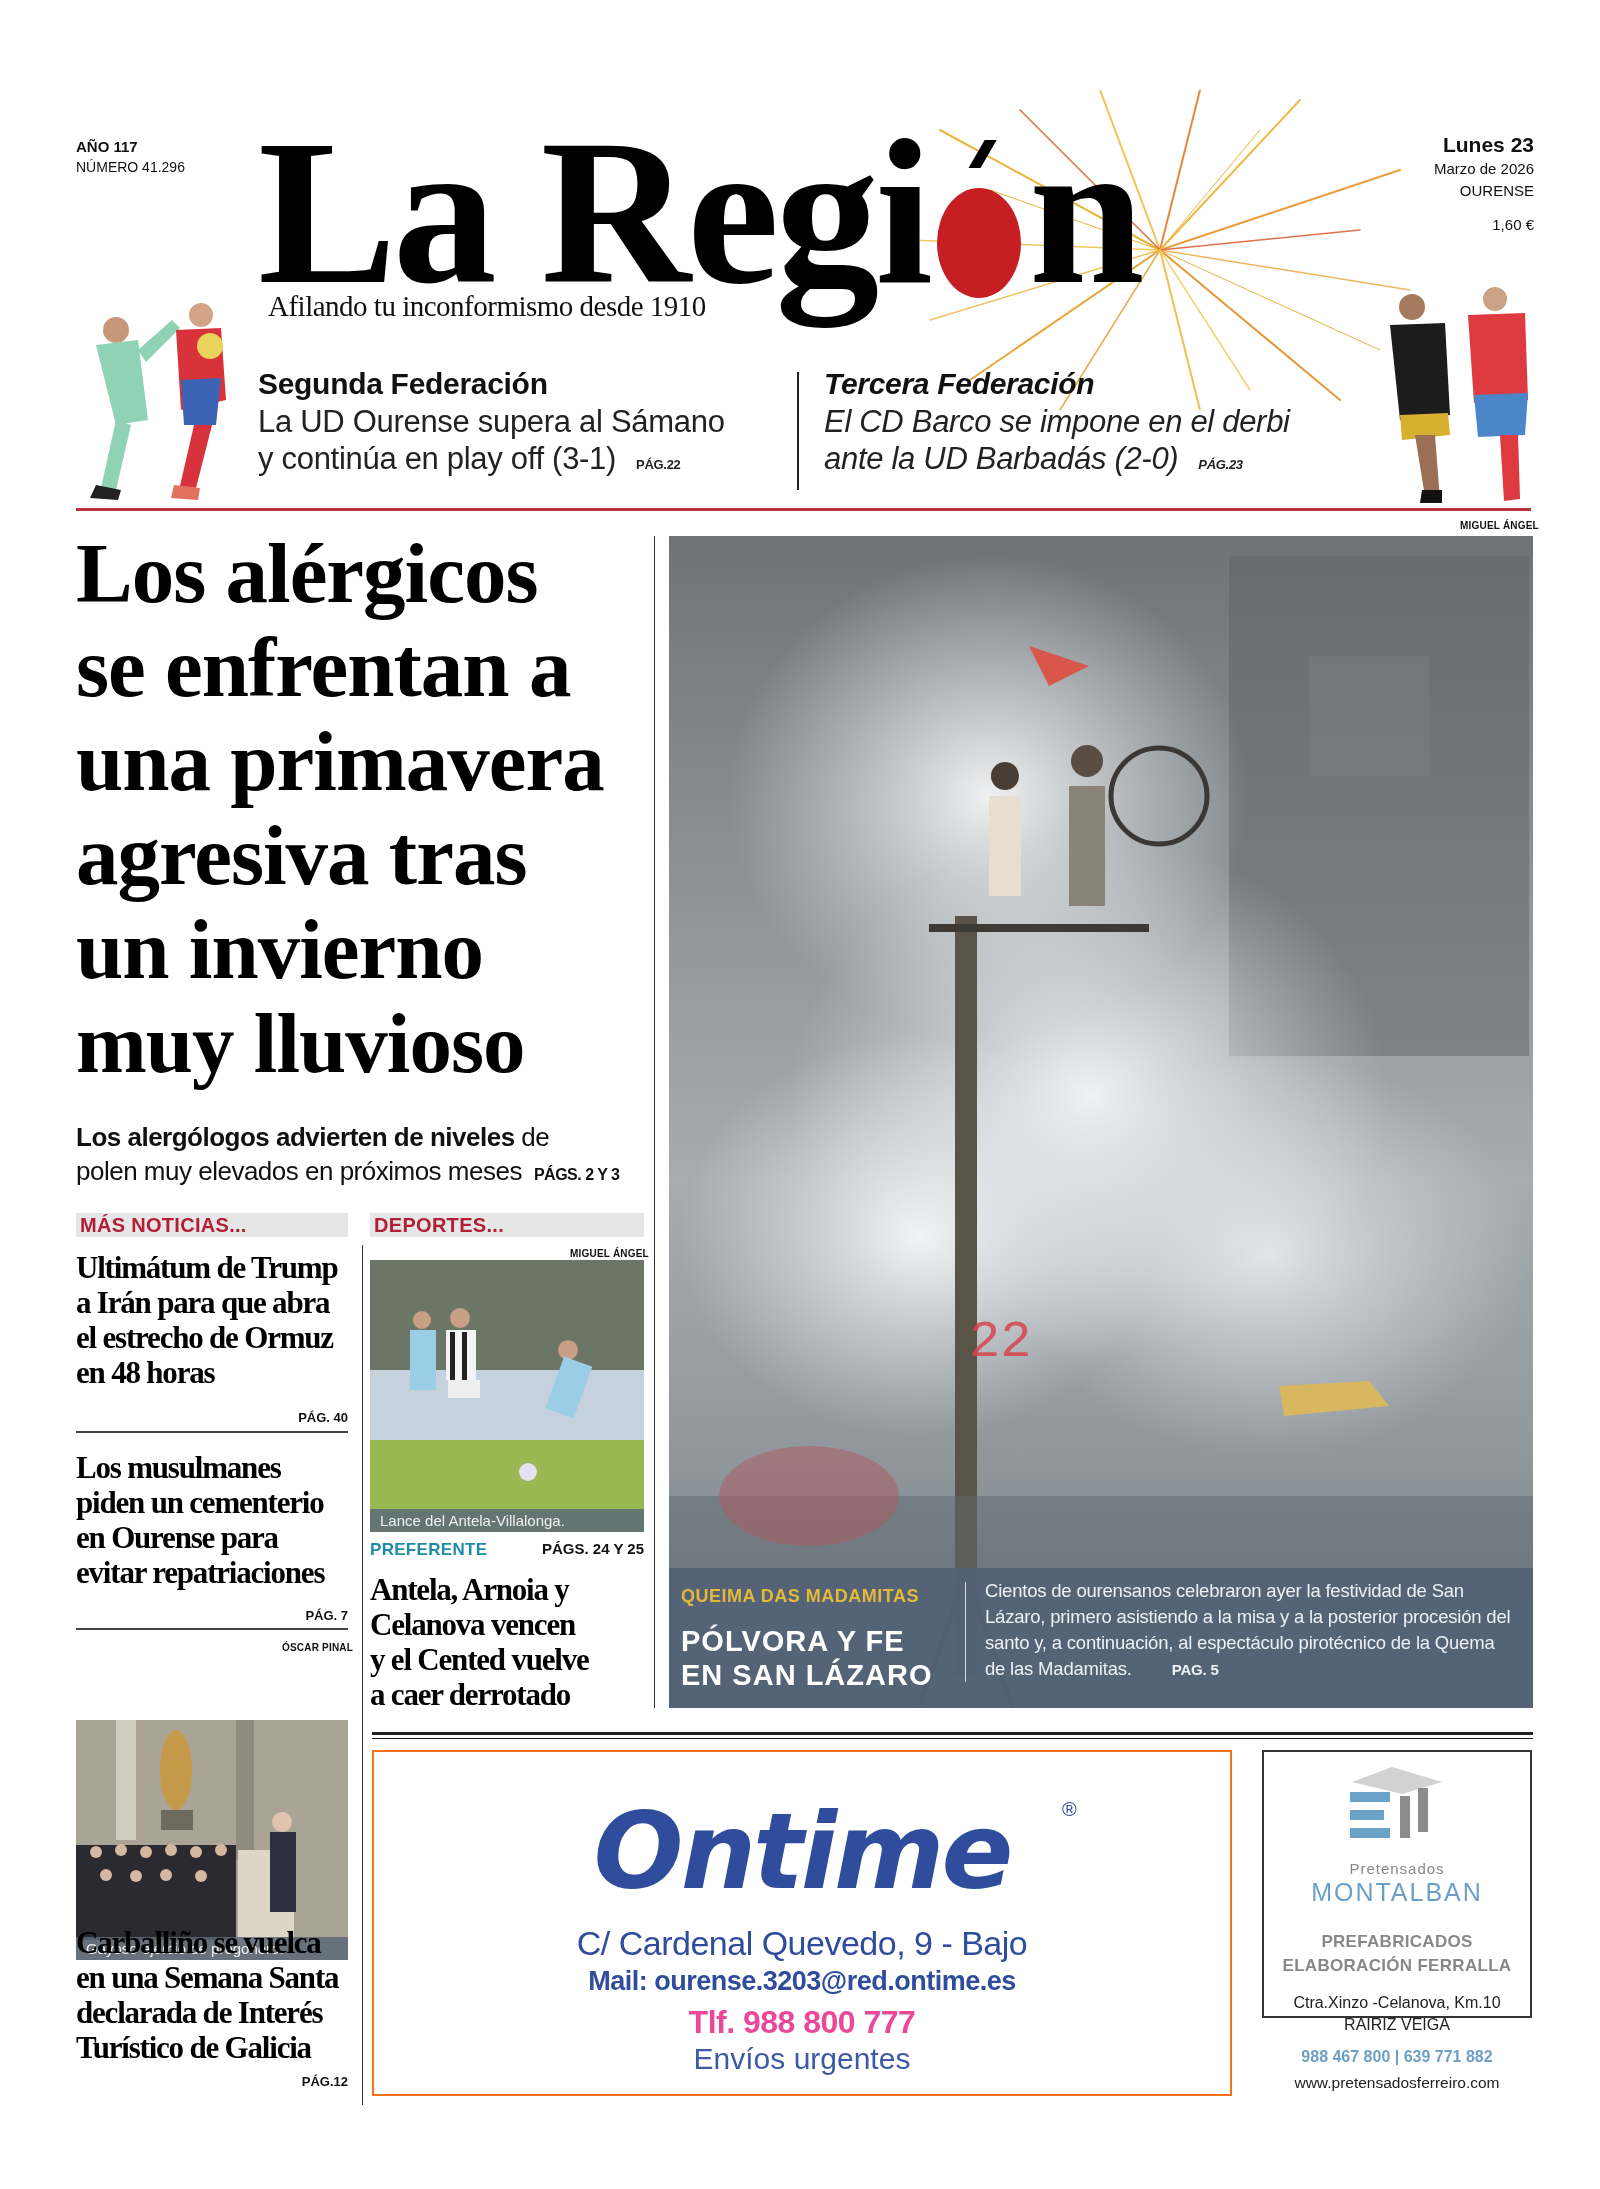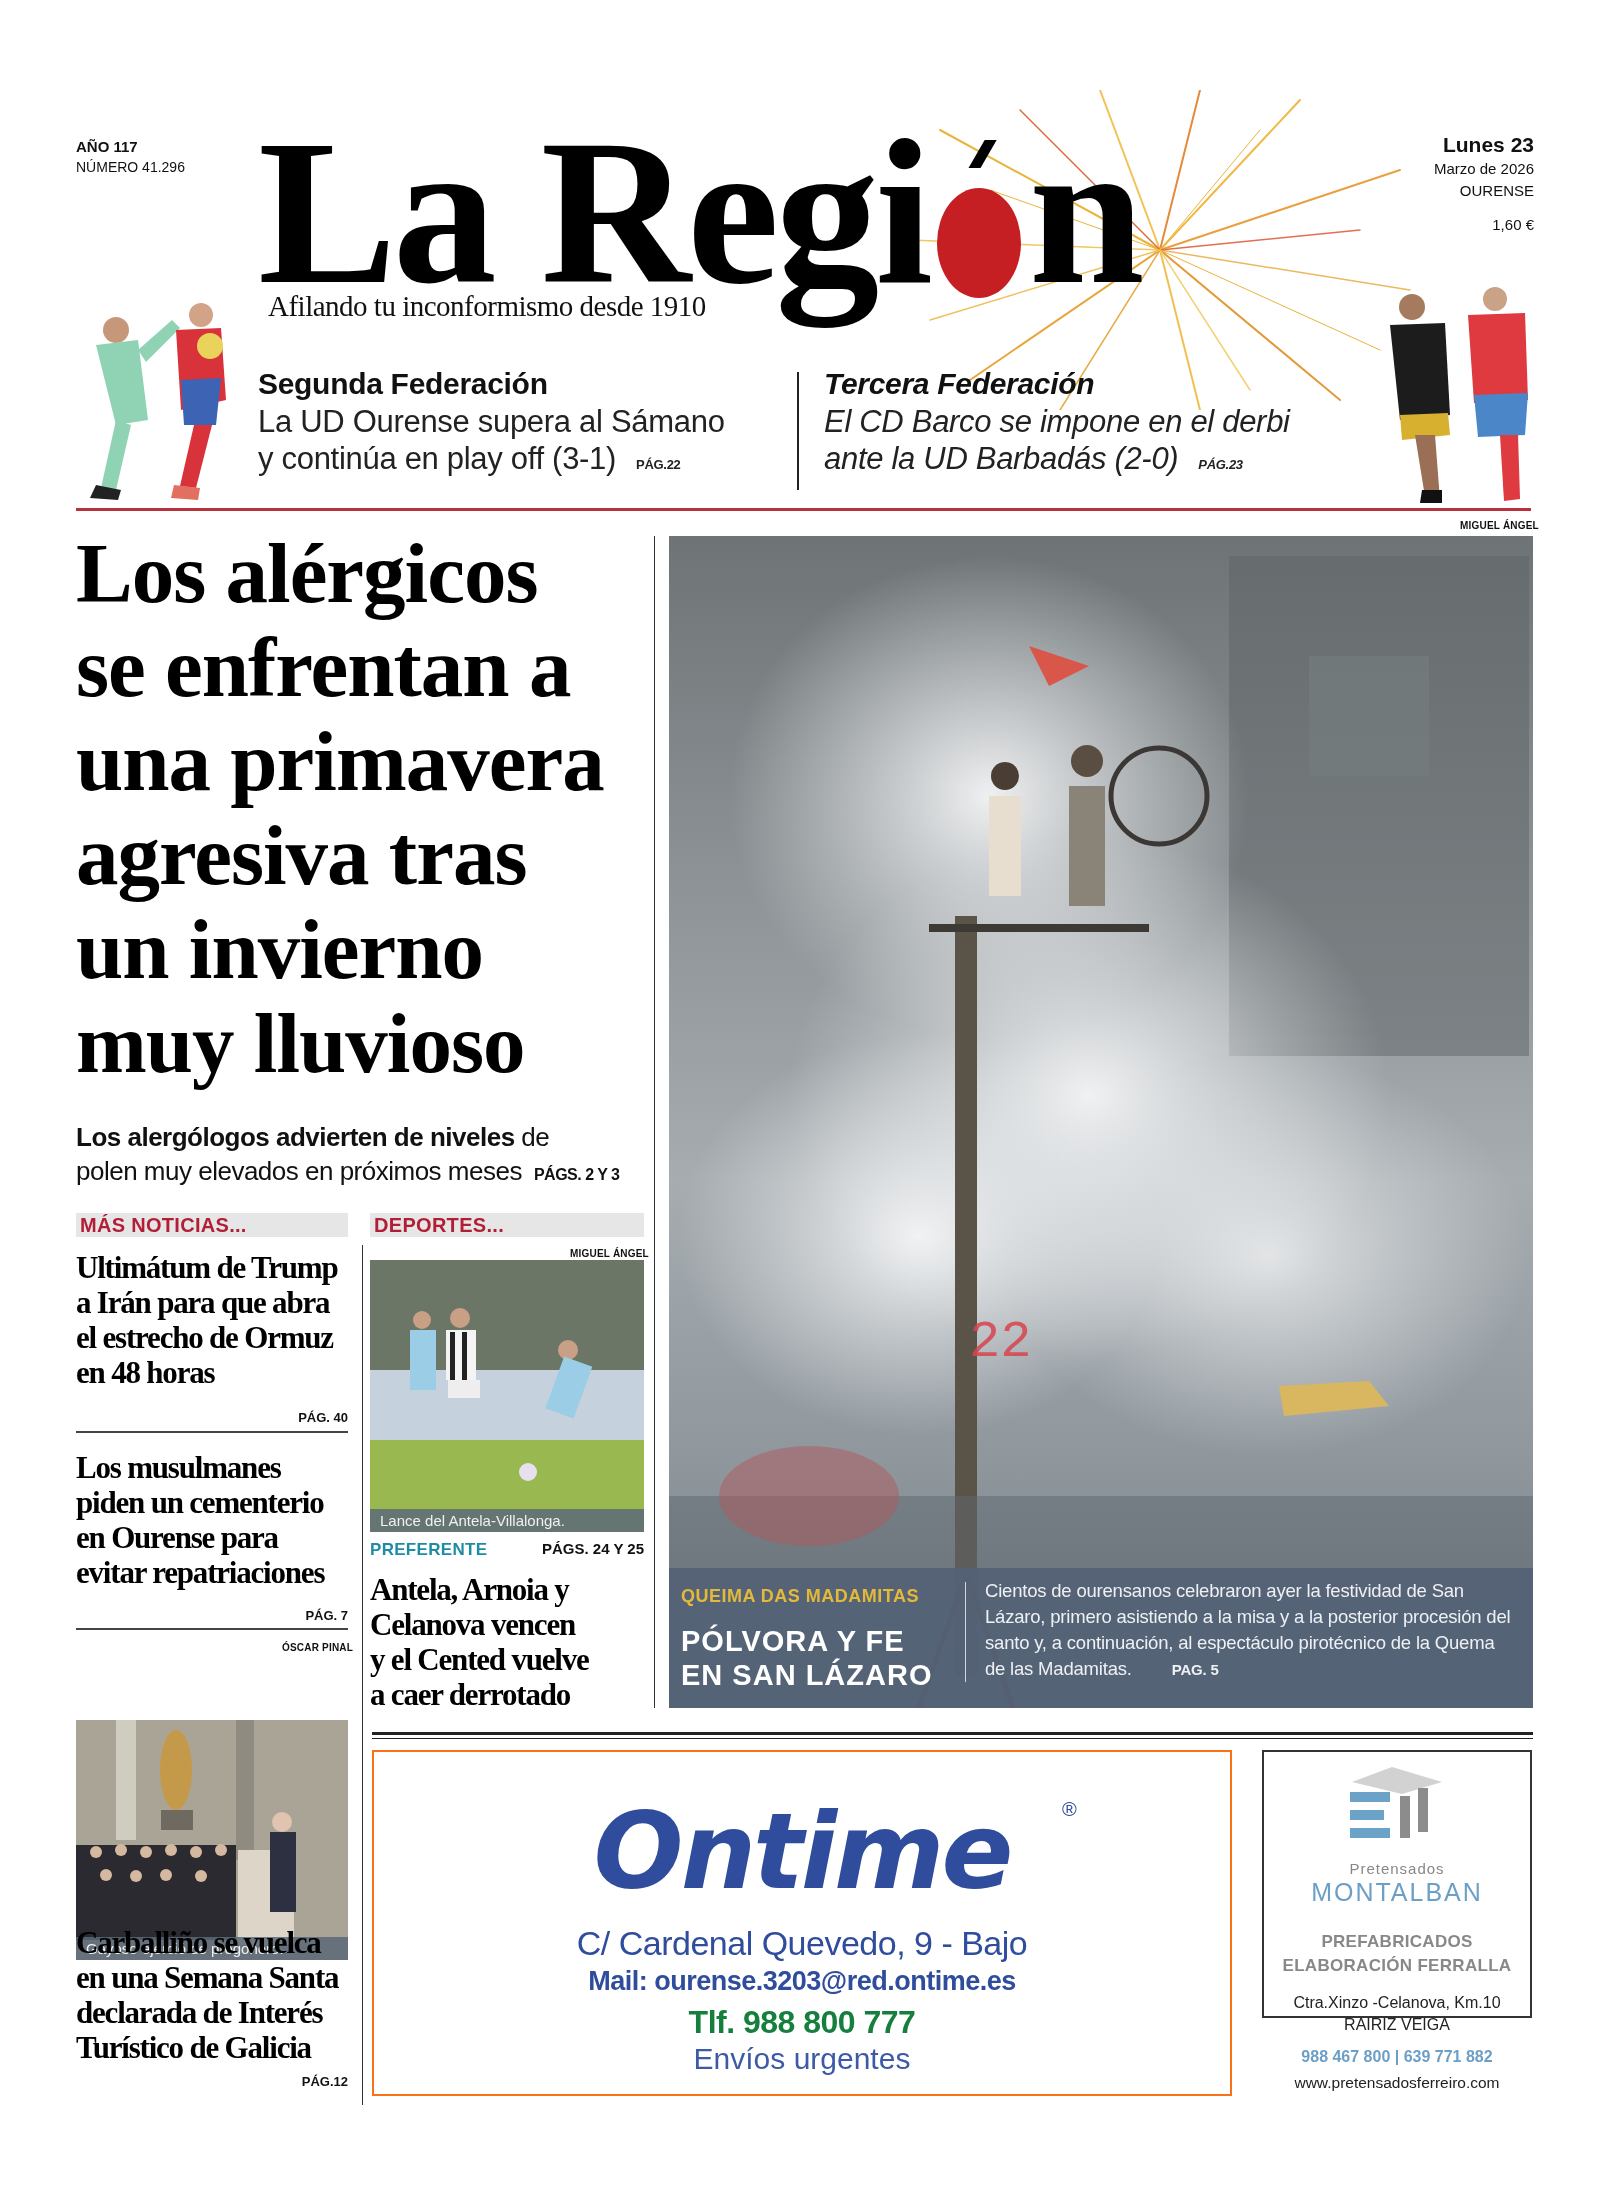--- a/index.html
+++ b/index.html
@@ -57,21 +57,21 @@
   .photo-cap .body { position: absolute; left: 316px; top: 10px; width: 530px; color: #eef1f4; font-size: 18.5px; line-height: 26px; letter-spacing: -0.2px; }
   .photo-cap .body .pag { font-weight: bold; font-size: 15px; margin-left: 40px; }
 
   
   .ad-top-rule { left: 372px; top: 1732px; width: 1161px; height: 4px; border-top: 3px solid #222; border-bottom: 1px solid #222; height: 7px; }
   .ad-ontime { left: 372px; top: 1750px; width: 860px; height: 346px; border: 2px solid #f97316; background: #fff; text-align: center; }
   .ad-ontime .logo-txt { position: absolute; left: 0; right: 0; top: 40px; font-family: "DejaVu Sans", sans-serif; font-weight: bold; font-style: italic; font-size: 106px; color: #2f4d9c; letter-spacing: -3px; line-height: 120px; }
   .ad-ontime .reg { position: absolute; left: 688px; top: 46px; font-size: 20px; color: #2f4d9c; }
   .ad-ontime .addr { position: absolute; left: 0; right: 0; top: 172px; font-size: 34px; color: #2f4d9c; letter-spacing: -0.5px; }
   .ad-ontime .mail { position: absolute; left: 0; right: 0; top: 214px; font-size: 27px; color: #2f4d9c; font-weight: bold; letter-spacing: -0.5px; }
-  .ad-ontime .tel { position: absolute; left: 0; right: 0; top: 252px; font-size: 32px; color: #15803d; font-weight: bold; letter-spacing: -0.5px; }
+  .ad-ontime .tel { position: absolute; left: 0; right: 0; top: 252px; font-size: 32px; color: #ec4899; font-weight: bold; letter-spacing: -0.5px; }
   .ad-ontime .env { position: absolute; left: 0; right: 0; top: 290px; font-size: 30px; color: #3d5aa6; }
 
   .ad-mont { left: 1262px; top: 1750px; width: 270px; height: 268px; border: 2px solid #333; background: #fff; text-align: center; }
   .ad-mont .p1 { position: absolute; left: 0; right: 0; top: 108px; font-size: 15px; color: #888; letter-spacing: 1px; }
   .ad-mont .p2 { position: absolute; left: 0; right: 0; top: 126px; font-size: 25px; color: #6c9fc6; letter-spacing: 2px; }
   .ad-mont .p3 { position: absolute; left: 0; right: 0; top: 178px; font-size: 17px; color: #888; font-weight: bold; line-height: 24px; letter-spacing: 0.3px; }
   .ad-mont .p4 { position: absolute; left: 0; right: 0; top: 240px; font-size: 16px; color: #222; line-height: 22px; }
   .ad-mont .p5 { position: absolute; left: 0; right: 0; top: 296px; font-size: 16px; color: #6c9fc6; font-weight: bold; }
   .ad-mont .p6 { position: absolute; left: 0; right: 0; top: 322px; font-size: 15.5px; color: #222; }
 </style>

